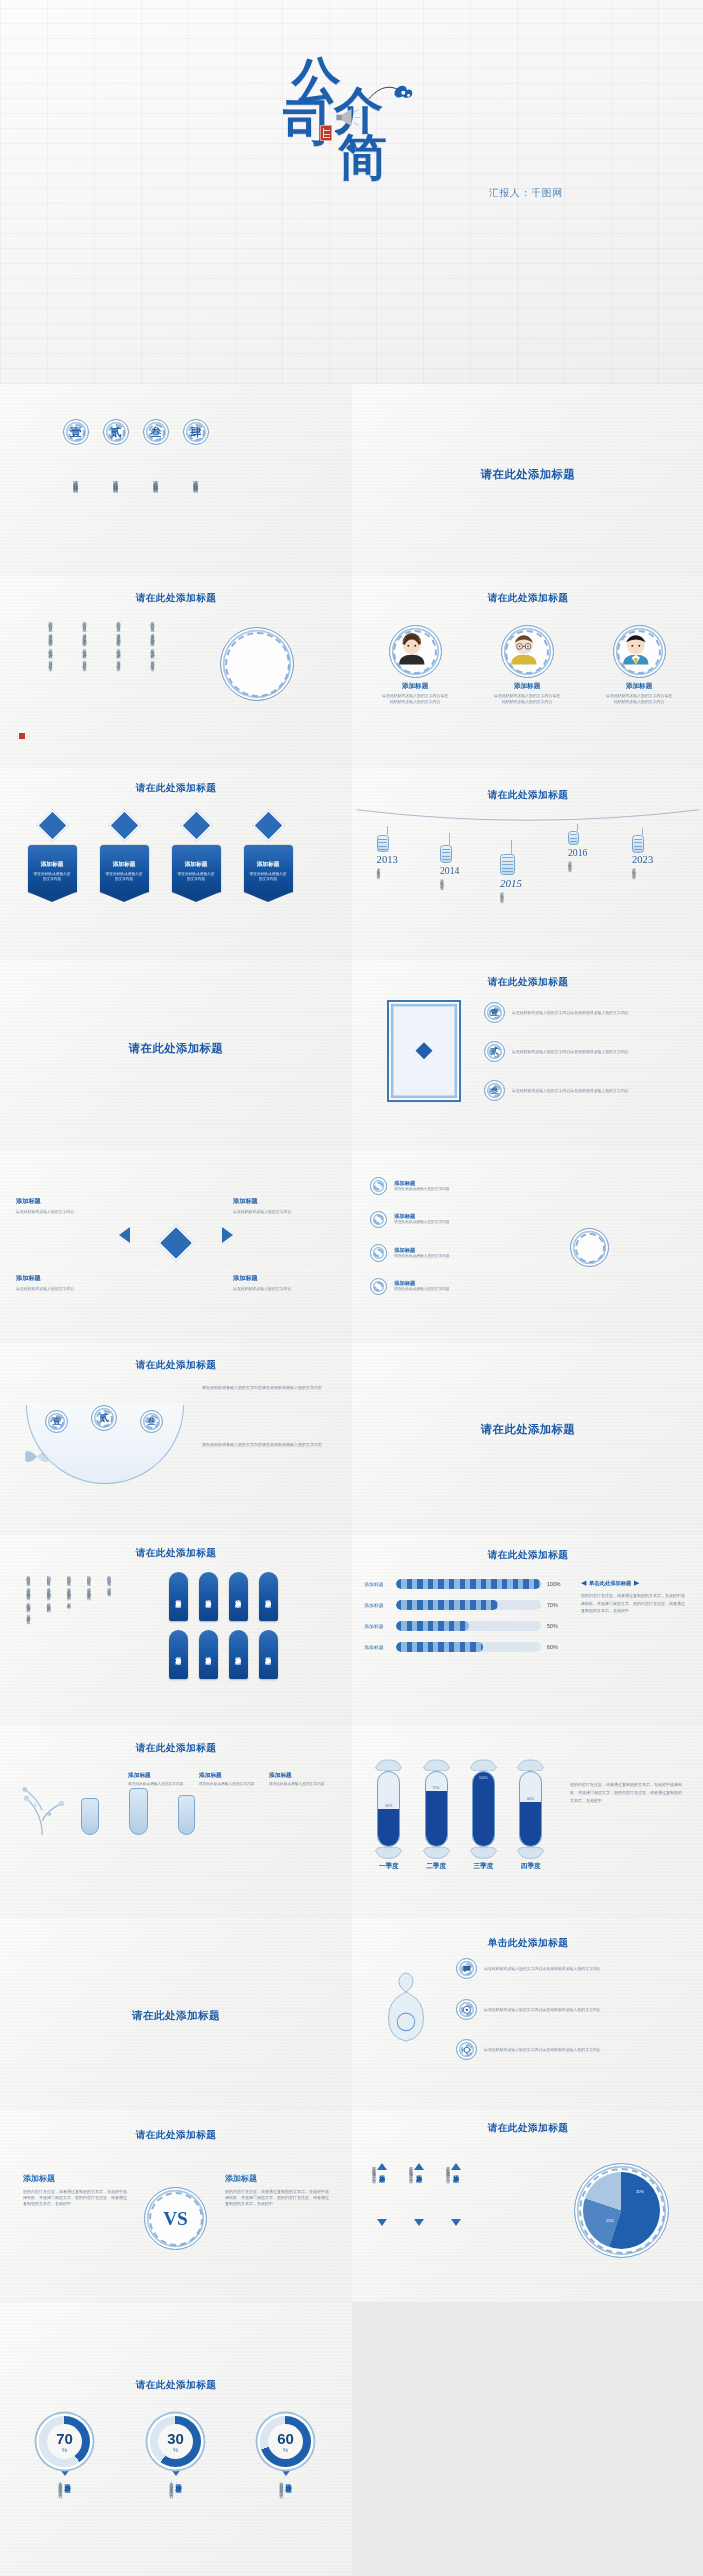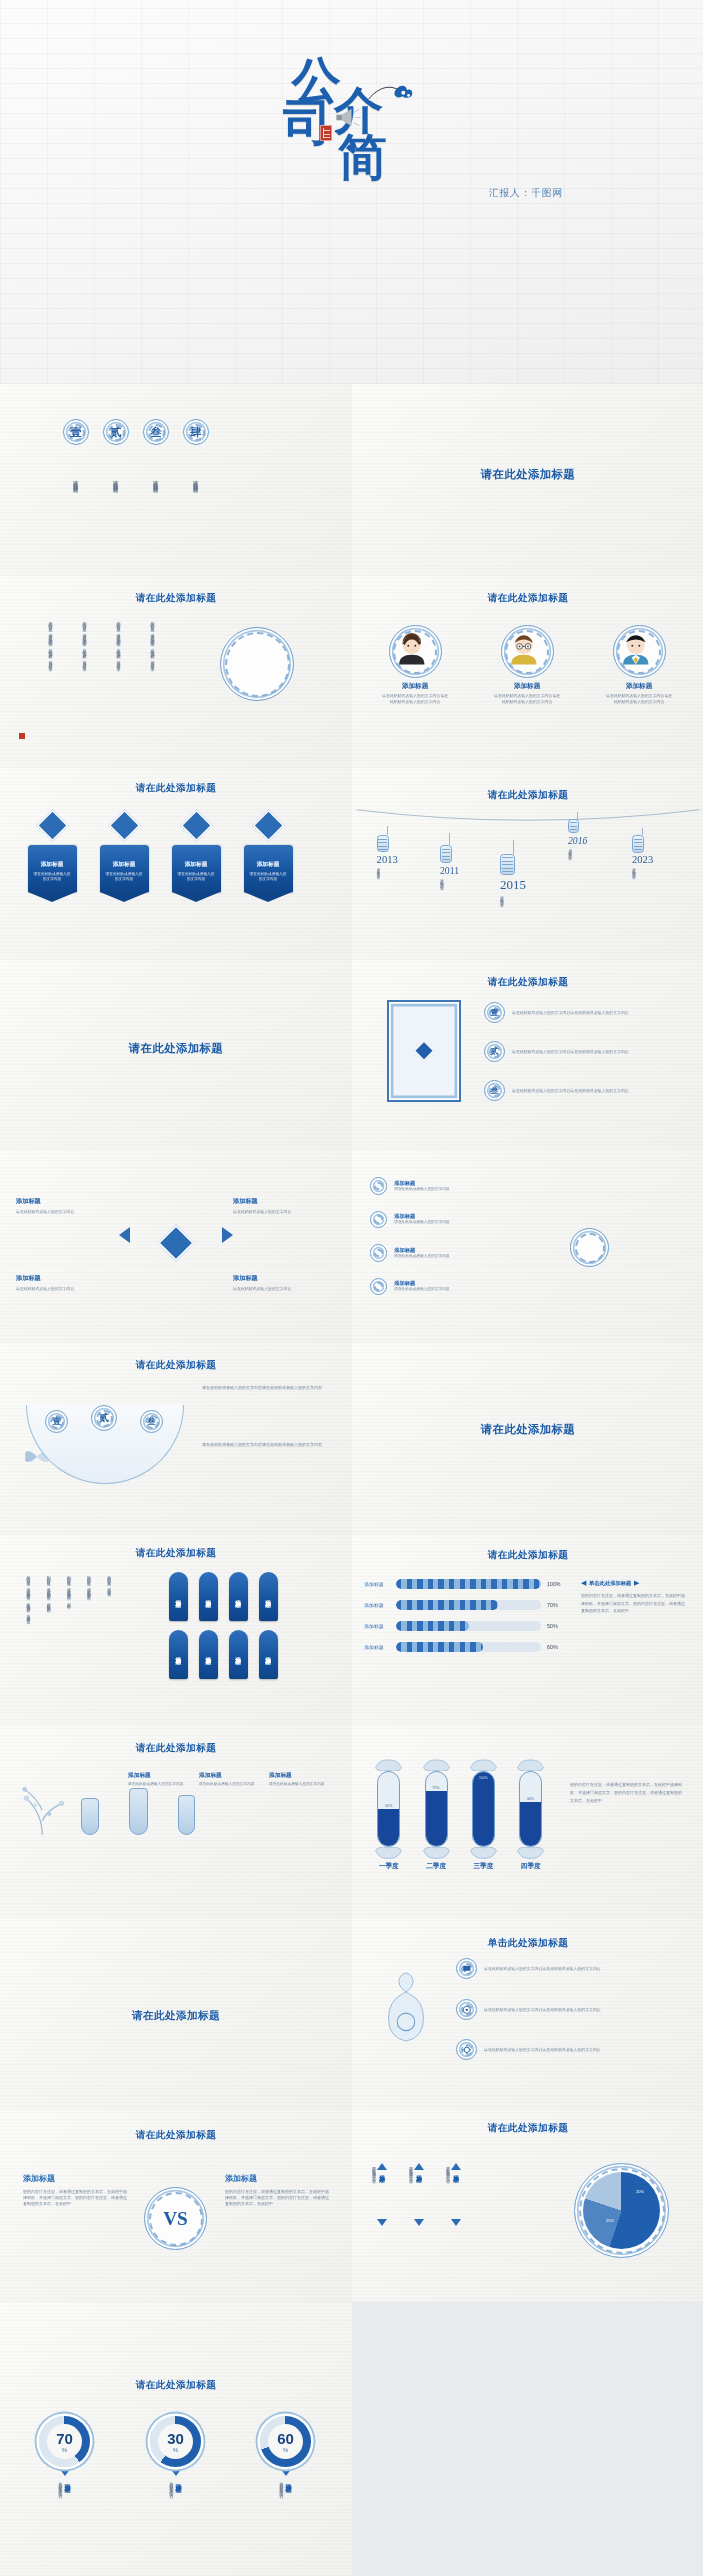--- a/index.html
+++ b/index.html
@@ -523,30 +523,30 @@
     </svg>
     <div style="position:absolute;left:24.6px;top:58px;">
       <div style="width:0.9px;height:8.8px;background:#9fb4c6;margin:0 auto;"></div>
       <div class="lantern"></div>
       <div style="font-size:10.6px;color:#2c5d94;font-family:'Liberation Serif',serif;margin-top:1.8px;">2013</div>
       <div class="vert tiny" style="font-size:3.5px;height:40px;">请在此处输入您的文字</div>
     </div>
     <div style="position:absolute;left:88px;top:65px;">
       <div style="width:0.9px;height:12.3px;background:#9fb4c6;margin:0 auto;"></div>
       <div class="lantern"></div>
-      <div style="font-size:9.7px;color:#2c5d94;font-family:'Liberation Serif',serif;margin-top:1.8px;">2011</div>
+      <div style="font-size:9.7px;color:#2c5d94;font-family:'Liberation Serif',serif;margin-top:1.8px;">2014</div>
       <div class="vert tiny" style="font-size:3.5px;height:35px;">请在此处输入您的文字</div>
     </div>
     <div style="position:absolute;left:148px;top:72px;">
       <div style="width:0.9px;height:14px;background:#9fb4c6;margin:0 auto;"></div>
       <div class="lantern" style="width:15px;height:21px;"></div>
-      <div style="font-size:13px;color:#2c5d94;font-family:'Liberation Serif',serif;margin-top:1.8px;">2015</div>
+      <div style="font-size:11px;color:#2c5d94;font-family:'Liberation Serif',serif;margin-top:1.8px;font-style:italic;">2015</div>
       <div class="vert tiny" style="font-size:3.5px;height:30px;">请在此处输入您的文字</div>
     </div>
-    <div style="position:absolute;left:216px;top:44px;font-style:italic;">
+    <div style="position:absolute;left:216px;top:56px;">
       <div style="width:0.9px;height:7px;background:#9fb4c6;margin:0 auto;"></div>
       <div class="lantern" style="width:10.6px;height:14px;"></div>
       <div style="font-size:9.7px;color:#2c5d94;font-family:'Liberation Serif',serif;margin-top:1.8px;">2016</div>
       <div class="vert tiny" style="font-size:3.5px;height:39px;">请在此处输入您的文字</div>
     </div>
     <div style="position:absolute;left:280px;top:60px;">
       <div style="width:0.9px;height:7px;background:#9fb4c6;margin:0 auto;"></div>
       <div class="lantern"></div>
       <div style="font-size:10.6px;color:#2c5d94;font-family:'Liberation Serif',serif;margin-top:1.8px;">2023</div>
       <div class="vert tiny" style="font-size:3.5px;height:39px;">请在此处输入您的文字</div>

